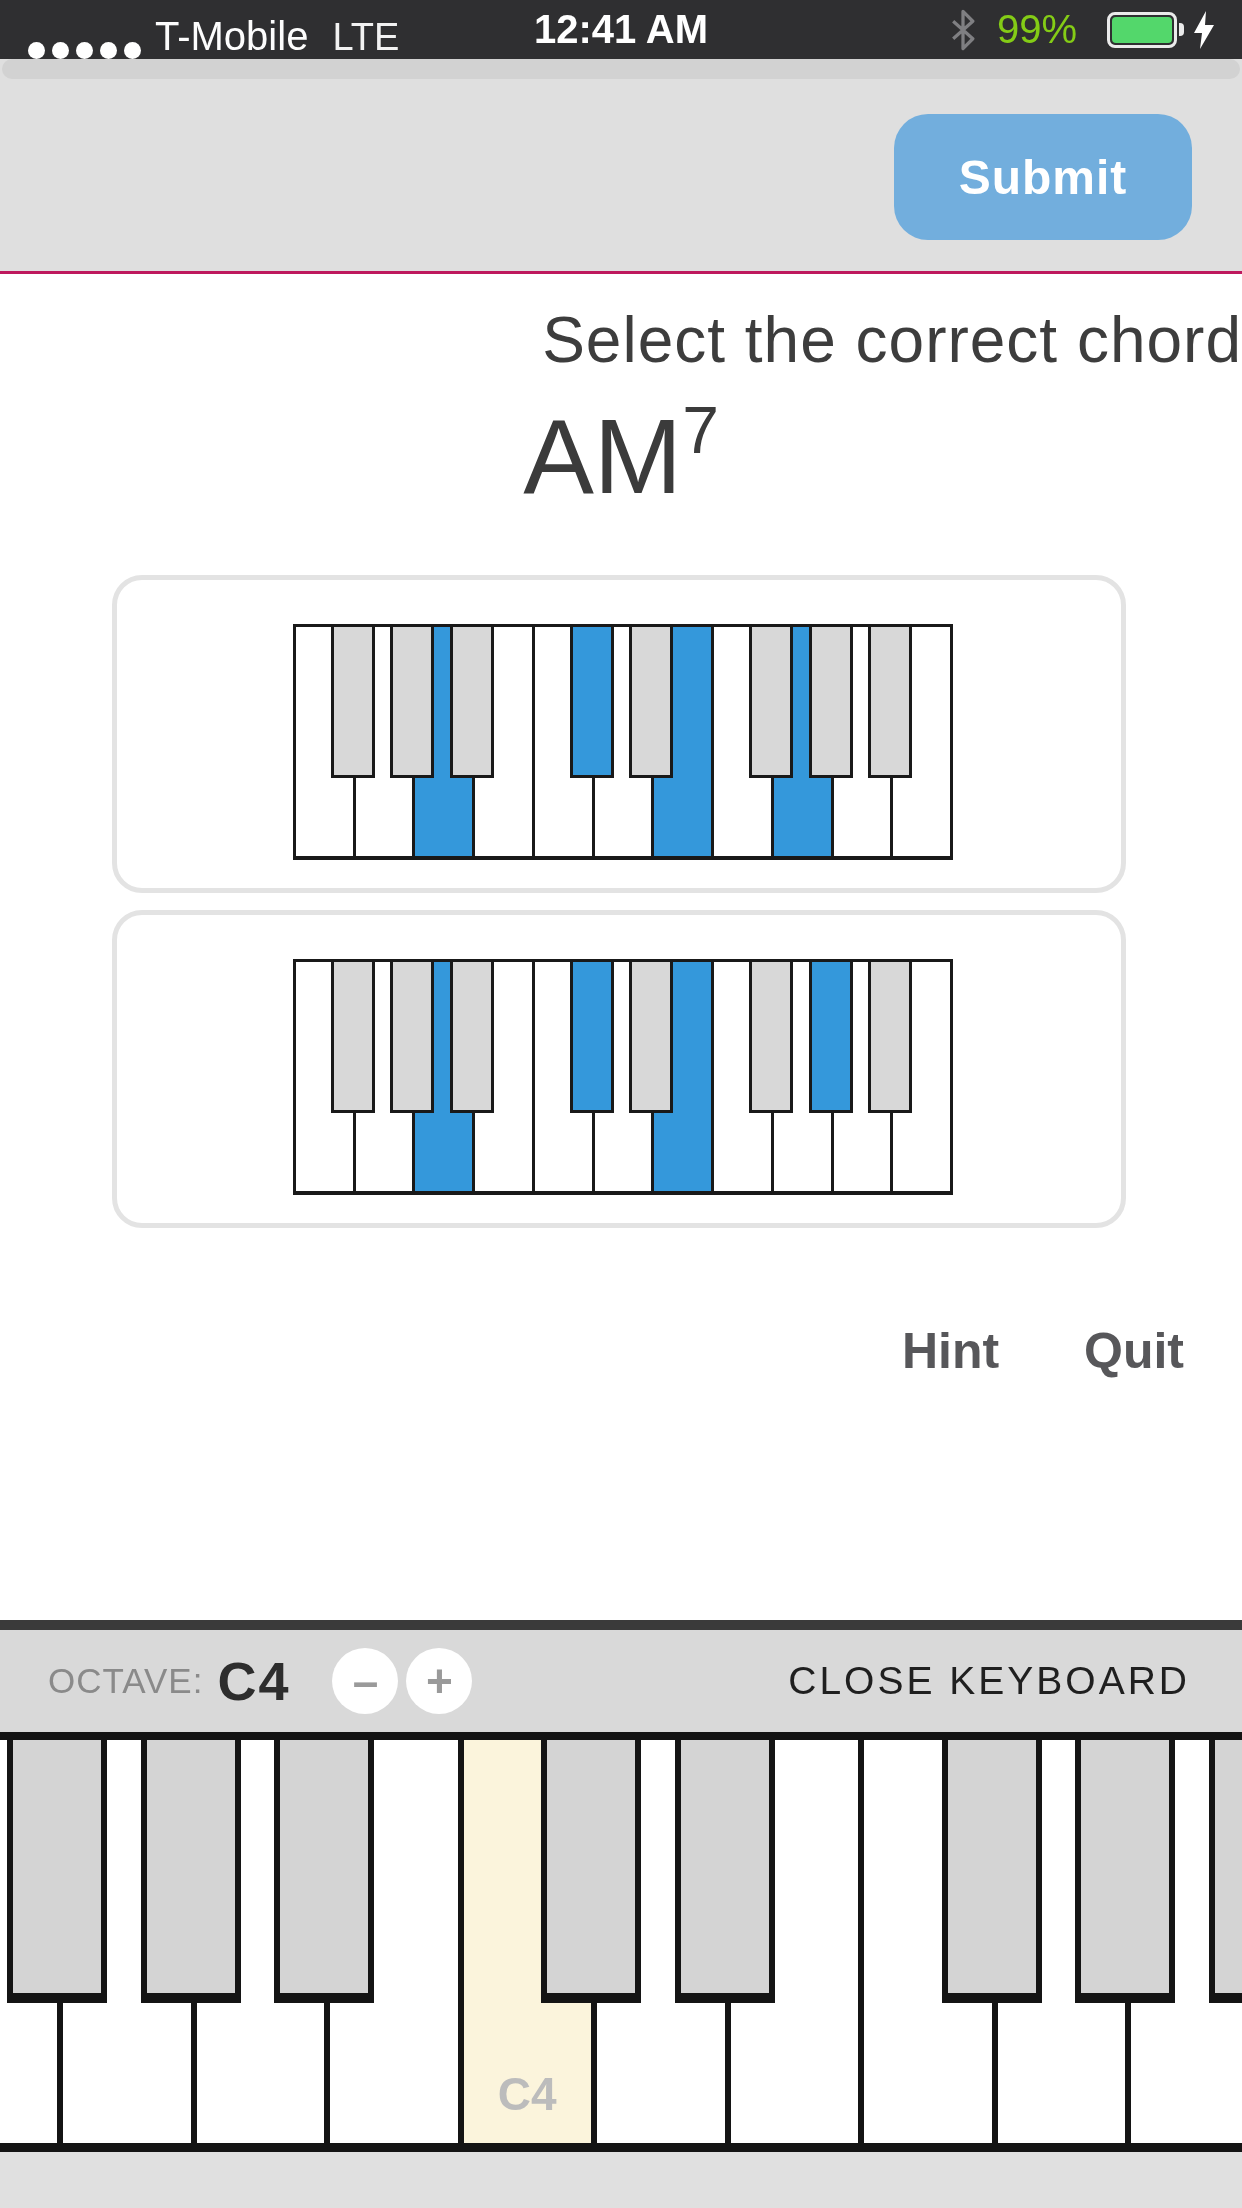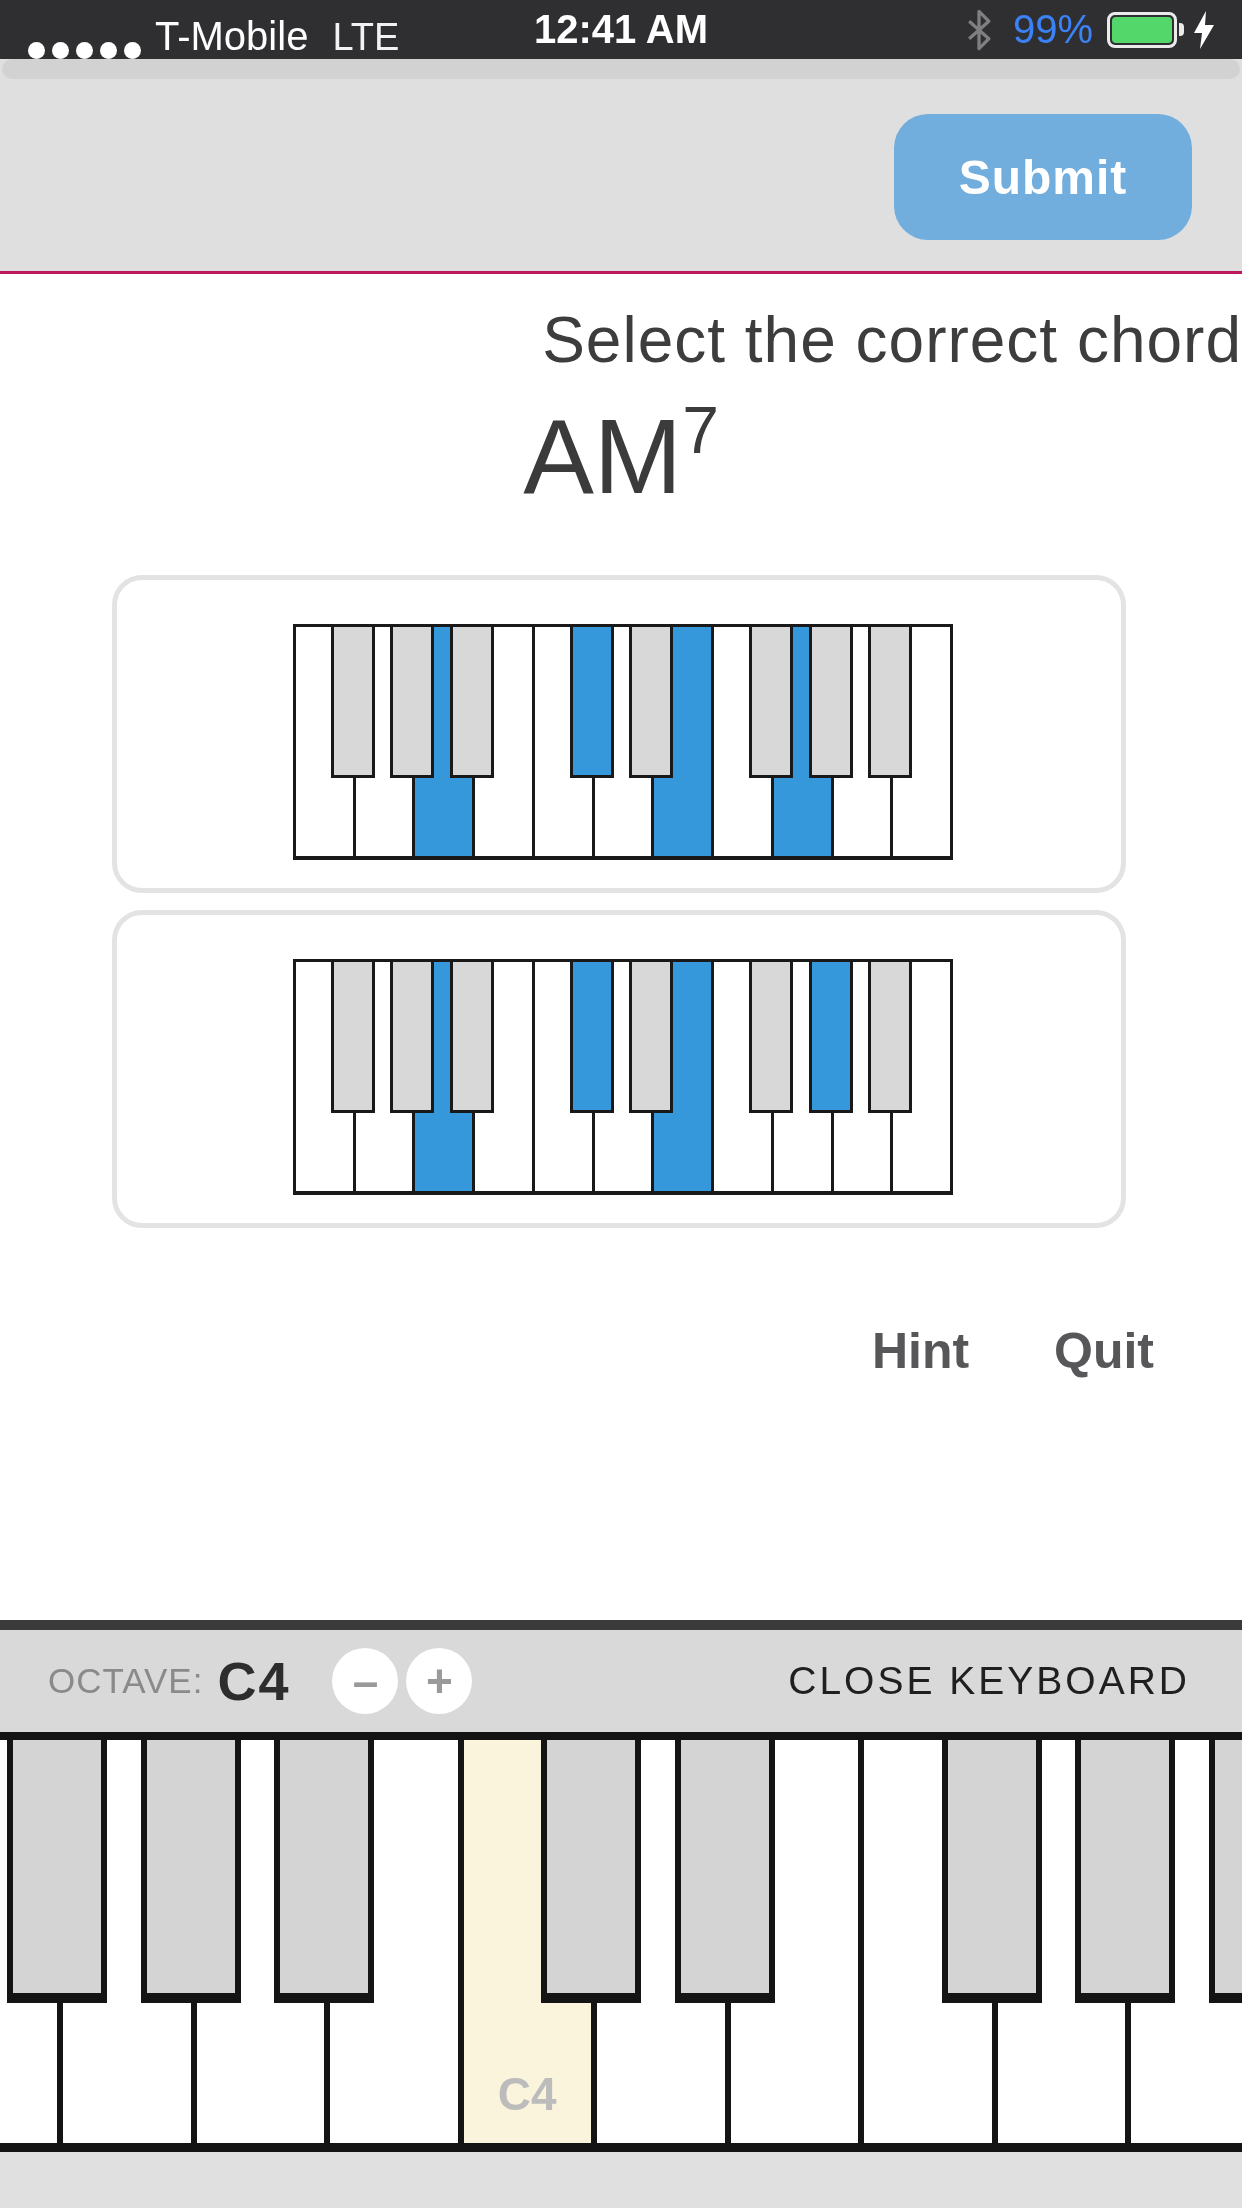--- a/index.html
+++ b/index.html
@@ -9,21 +9,21 @@
   
   .status-bar{position:absolute;top:0;left:0;width:100%;height:59px;background:#2f2f31;color:#fff;}
   .sb-left{position:absolute;left:28px;top:0;height:59px;display:flex;align-items:flex-end;}
   .dots{display:flex;gap:7px;margin-right:14px;}
   .dot{width:17px;height:17px;border-radius:50%;background:#ffffff;}
   .carrier{font-size:40px;color:#fdfdfd;}
   .network{font-size:38px;color:#f2f2f2;margin-left:24px;}
   .sb-time{position:absolute;left:0;right:0;top:0;text-align:center;font-size:40px;font-weight:700;line-height:59px;}
   .sb-right{position:absolute;right:26px;top:0;height:59px;display:flex;align-items:center;}
   .bt-icon{margin-right:22px;display:flex;align-items:center;}
-  .batt-pct{font-size:40px;color:#3b82f6;margin-right:14px;}
+  .batt-pct{font-size:40px;color:#84cc16;margin-right:30px;}
   .battery{display:flex;align-items:center;}
   .battery-body{position:relative;width:64px;height:30px;border:3px solid #ebebeb;border-radius:8px;}
   .battery-fill{position:absolute;top:2px;bottom:2px;left:2px;right:2px;border-radius:4px;}
   .battery-nub{width:5px;height:13px;background:#ebebeb;border-radius:0 4px 4px 0;margin-left:2px;}
   .bolt{margin-left:8px;display:flex;align-items:center;}
 
   
   .header{position:absolute;top:59px;left:0;width:100%;height:212px;background:#dfdfdf;border-bottom:3px solid #be185d;box-sizing:content-box;}
   .header-strip{position:absolute;top:0;left:2px;right:2px;height:20px;background:#d2d2d2;border-radius:14px;}
   .submit-btn{position:absolute;left:894px;top:55px;width:298px;height:126px;background:var(--submit-blue,#72aedd);
@@ -40,21 +40,21 @@
                border:5px solid #e3e3e3;border-radius:30px;box-sizing:border-box;cursor:pointer;}
   #option-1{top:575px;}
   #option-2{top:910px;}
   .diagram{position:absolute;left:176px;top:44px;width:657px;height:236px;}
   .dg-white{position:absolute;top:0;height:236px;background:#ffffff;border:3px solid #191919;border-bottom-width:4px;box-sizing:border-box;}
   .dg-white.sel{background:var(--sel-blue,#3498db);}
   .dg-black{position:absolute;top:0;width:44px;height:154px;background:#d8d8d8;border:3px solid #191919;box-sizing:border-box;}
   .dg-black.sel{background:var(--sel-blue,#3498db);}
 
   
-  .link-btn{position:absolute;top:1322px;font-size:50px;font-weight:700;color:#57575a;cursor:pointer;}
+  .link-btn{position:absolute;top:1322px;font-size:50px;font-weight:700;color:#57575a;cursor:pointer;margin-left:30px;}
   #hint-button{left:872px;}
   #quit-button{left:1054px;}
 
   
   .drawer-line{position:absolute;top:1620px;left:0;width:100%;height:10px;background:#3a3a3a;}
   .octave-bar{position:absolute;top:1630px;left:0;width:100%;height:102px;background:#d9d9d9;display:flex;align-items:center;}
   .octave-label{margin-left:48px;font-size:35px;color:#8a8a8a;letter-spacing:1px;}
   .octave-value{margin-left:14px;font-size:54px;font-weight:700;color:#2d2d2d;letter-spacing:2px;}
   .circle-btn{width:66px;height:66px;border-radius:50%;background:#ffffff;border:none;color:#9a9a9a;
               font-size:46px;font-weight:700;display:flex;align-items:center;justify-content:center;

